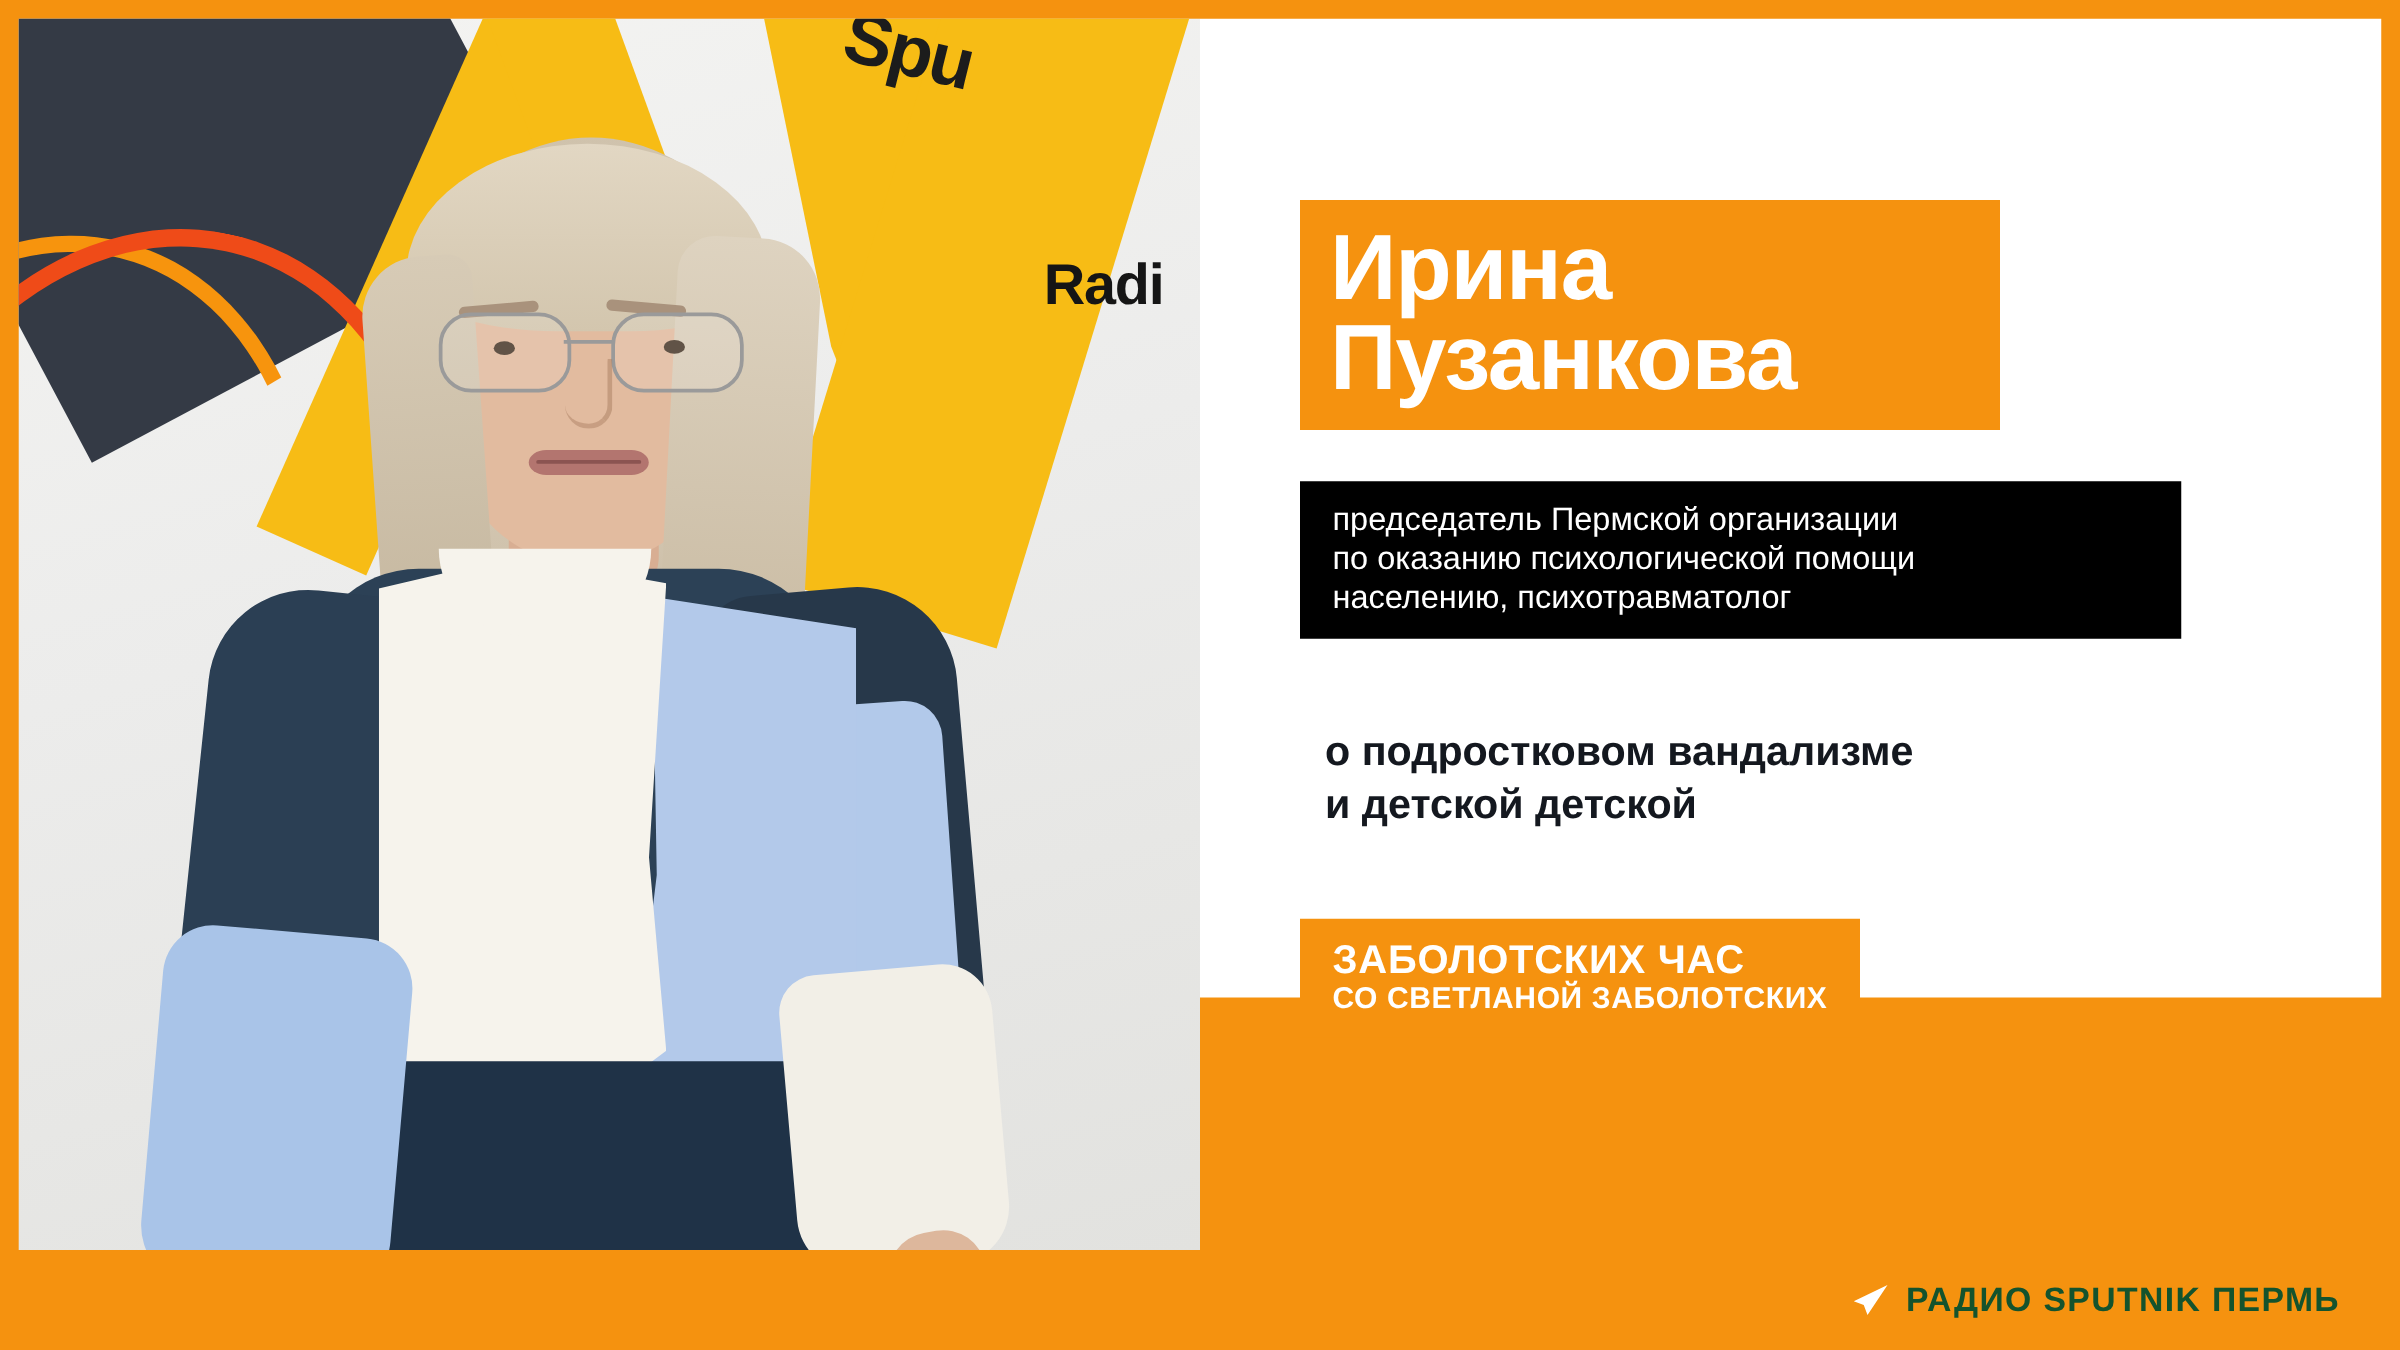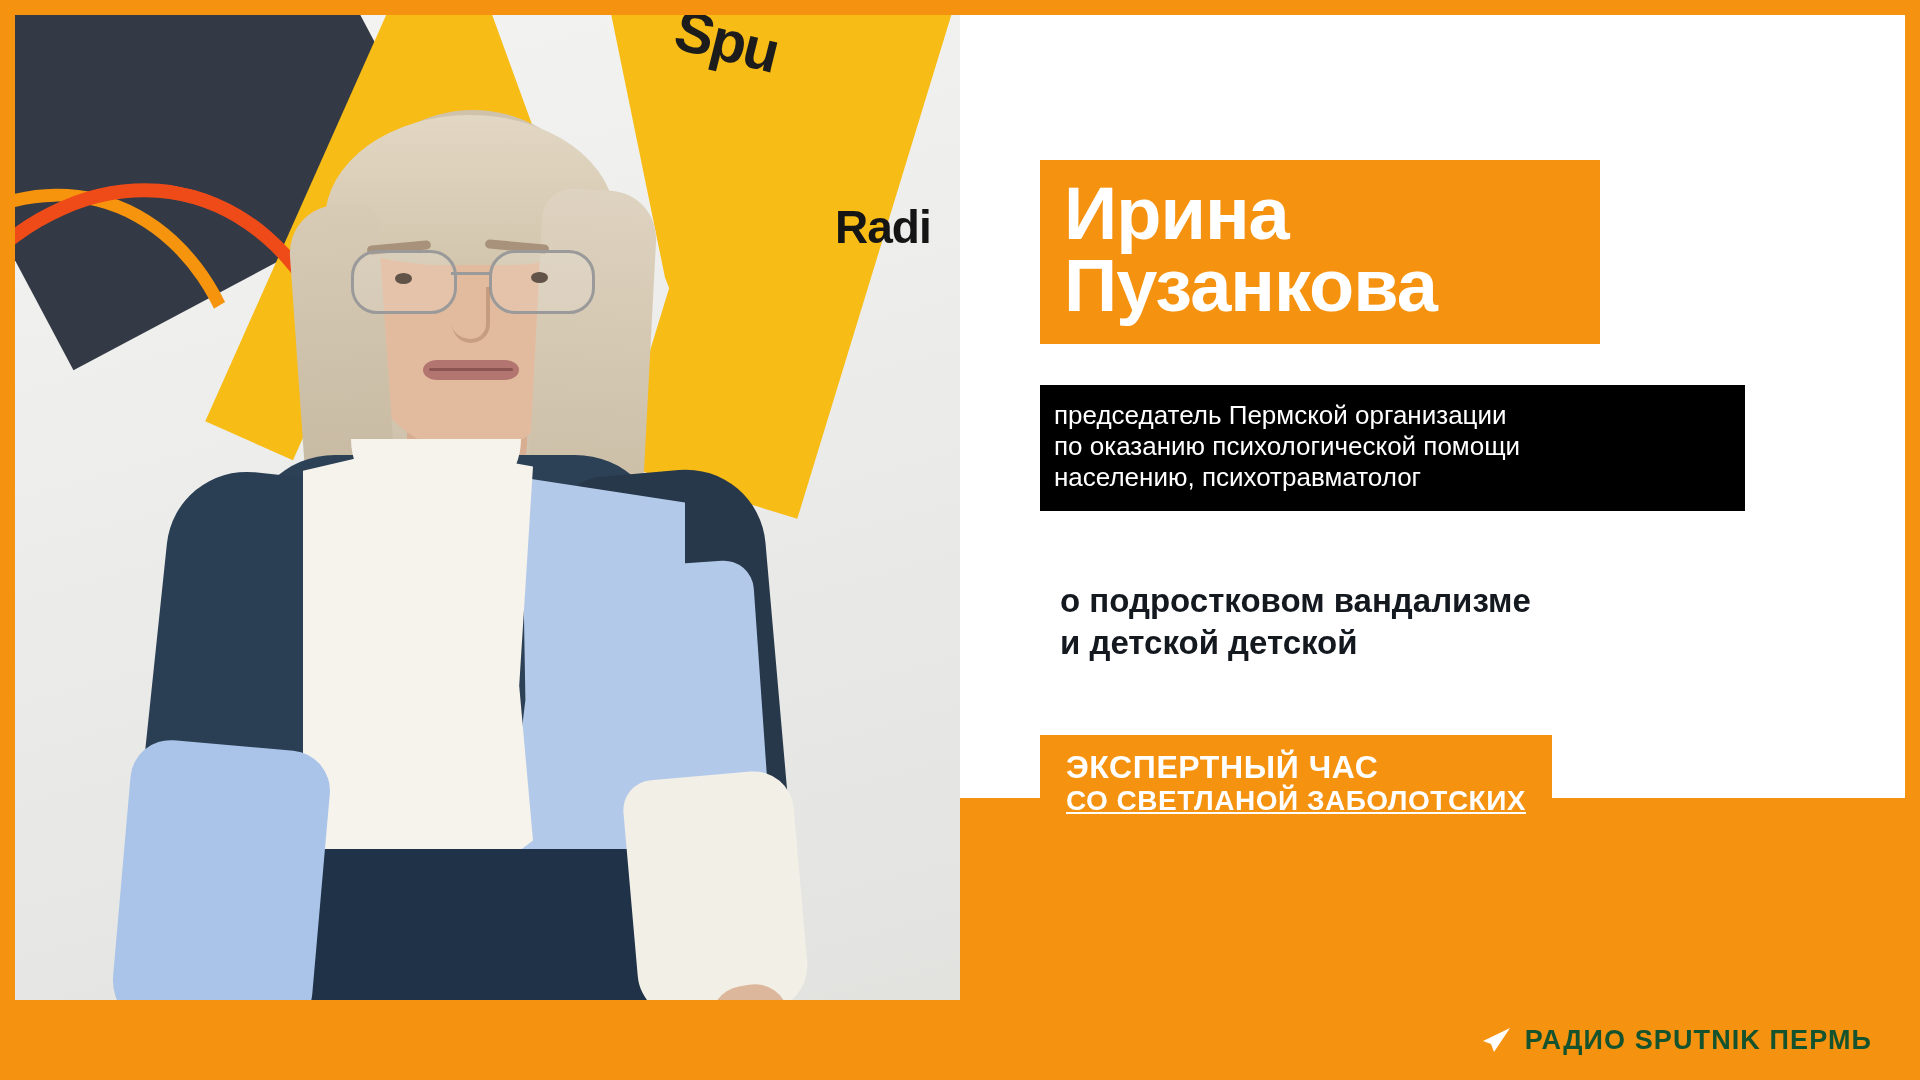--- a/index.html
+++ b/index.html
@@ -262,21 +262,21 @@
     line-height:.97;
     letter-spacing:-1px;
     white-space:nowrap;
   }
 
   .role-box{
     position:absolute;
     left:80px;top:370px;
     width:705px;
     background:#000000;
-    padding:15px 22px 17px 14px;
+    padding:15px 22px 17px 26px;
     box-sizing:border-box;
   }
   .role-line{
     color:#ffffff;
     font-size:26px;
     font-weight:400;
     line-height:1.2;
     white-space:nowrap;
   }
 
@@ -303,26 +303,25 @@
   .show-title{
     color:#ffffff;
     font-size:32px;
     font-weight:800;
     letter-spacing:.6px;
     line-height:1.05;
     white-space:nowrap;
   }
   .show-sub{
     color:#ffffff;
-    font-size:28px;
+    font-size:24px;
     font-weight:600;
     letter-spacing:.5px;
     line-height:1.15;
     white-space:nowrap;
-    text-decoration:underline;
   }
 
   
   .footer{
     position:absolute;
     left:0;bottom:0;
     width:1920px;height:80px;
     background:#f5920f;
     display:flex;align-items:center;justify-content:flex-end;
   }
@@ -408,21 +407,21 @@
       <div class="role-line">по оказанию психологической помощи</div>
       <div class="role-line">населению, психотравматолог</div>
     </div>
 
     <div class="topic">
       <div class="topic-line">о подростковом вандализме</div>
       <div class="topic-line">и детской детской</div>
     </div>
 
     <div class="show-box">
-      <div class="show-title">ЭКСПЕРТНЫЙ ЧАС</div>
+      <div class="show-title">ЗАБОЛОТСКИХ ЧАС</div>
       <div class="show-sub">СО СВЕТЛАНОЙ ЗАБОЛОТСКИХ</div>
     </div>
 
   </div>
 
   <div class="footer">
     <div class="brand">
       <svg class="brand-arrow" viewBox="0 0 30 26">
         <polygon points="29,1 2,14 10,17 13,25" fill="#ffffff"></polygon>
       </svg>

